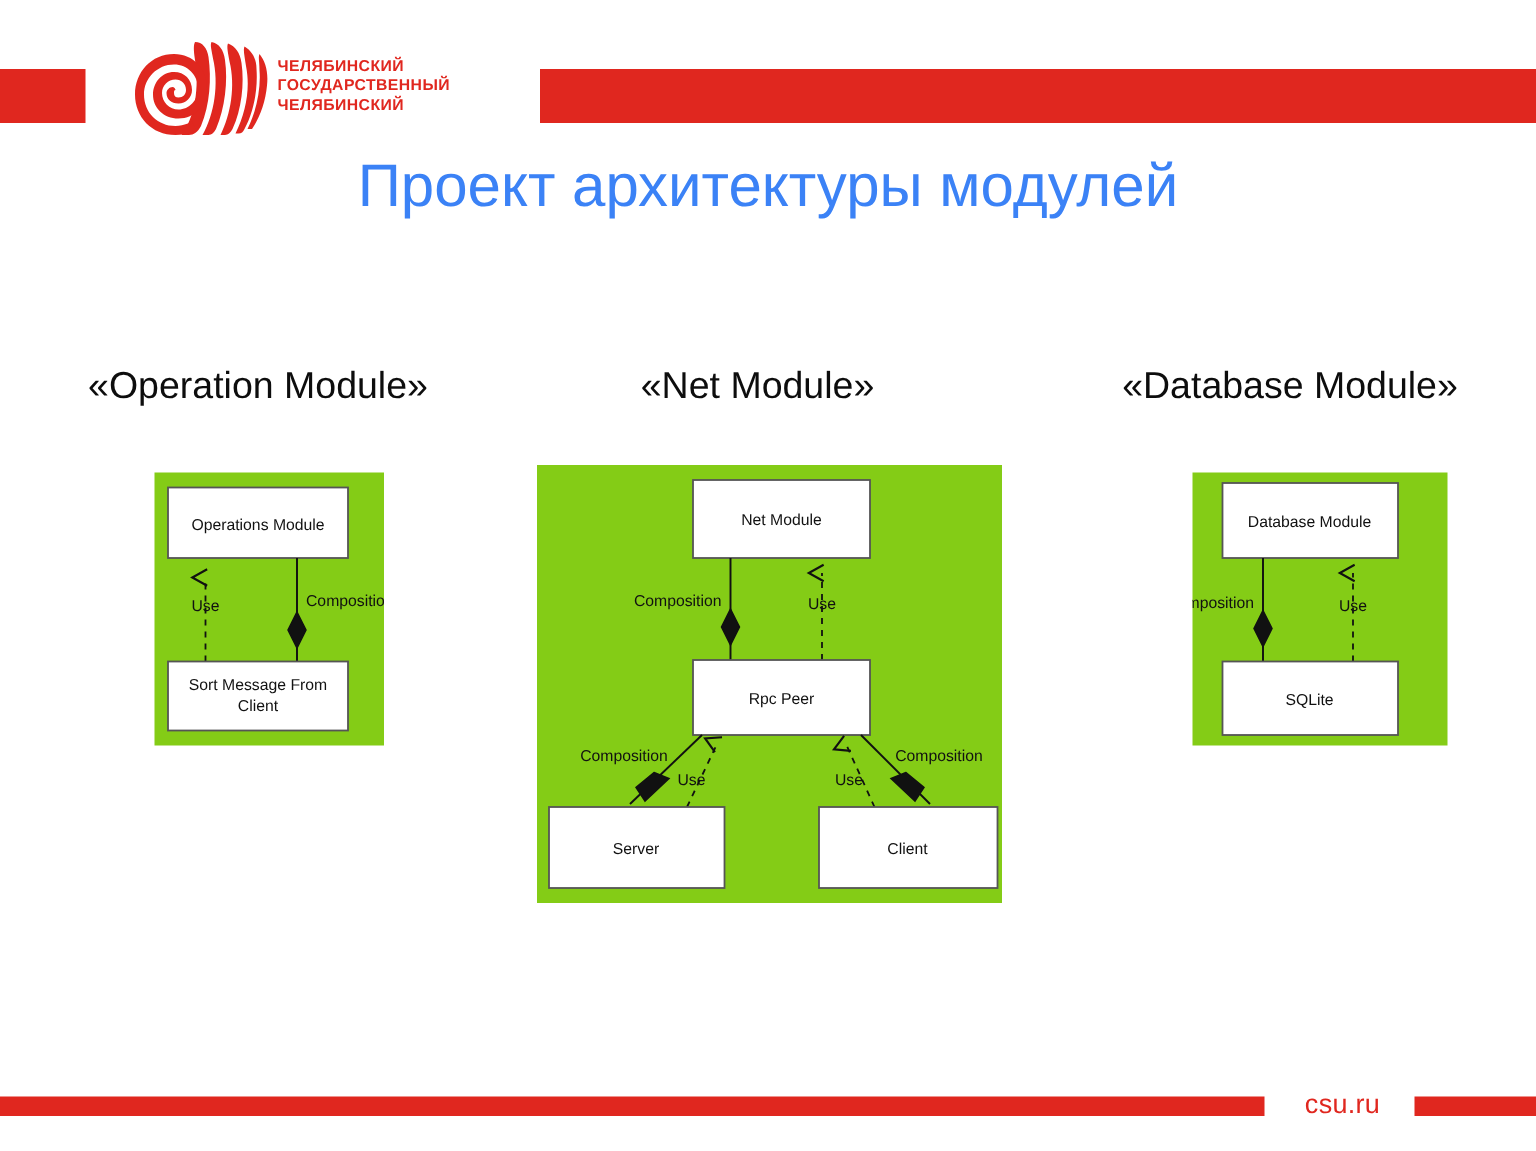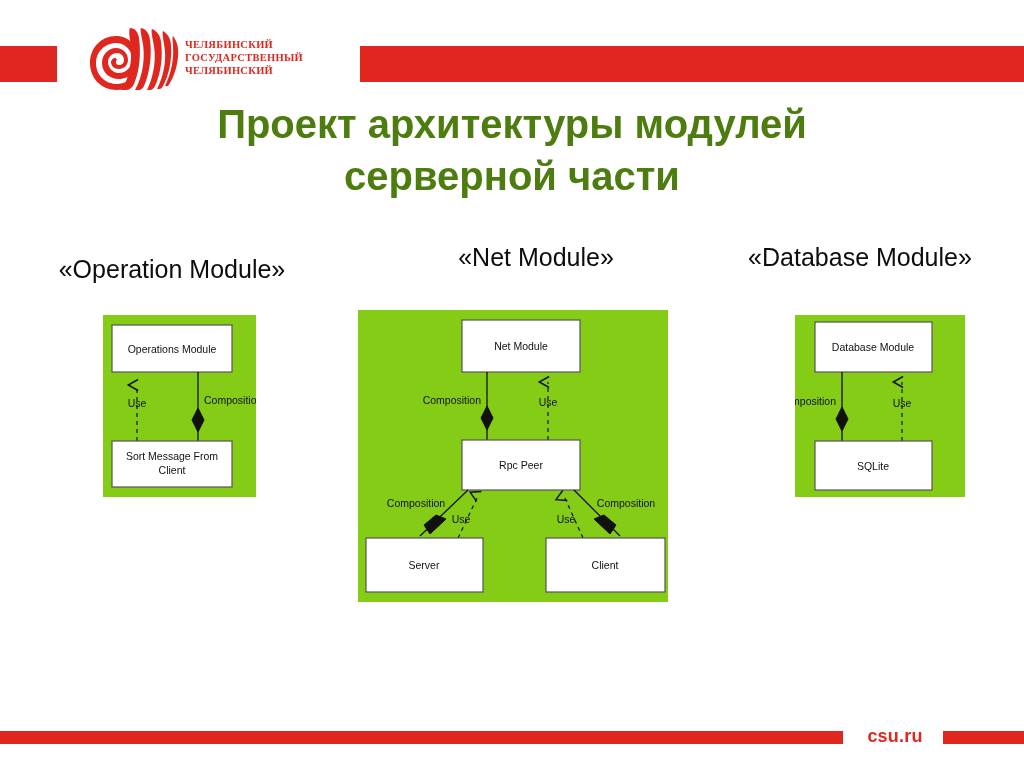--- a/index.html
+++ b/index.html
@@ -44,47 +44,47 @@
     position: absolute;
     left: 185px;
     top: 38px;
     width: 175px;
     line-height: 13px;
     color: #e0271f;
     font-weight: bold;
     font-size: 10.5px;
     letter-spacing: 0.3px;
   }
-  .logo-text div { white-space: nowrap; font-family: Liberation Serif, serif; }
+  .logo-text div { white-space: nowrap; }
 
   
   .slide-title {
     position: absolute;
     left: 62px;
     top: 98px;
     width: 900px;
     text-align: center;
     font-size: 40px;
     line-height: 52px;
-    font-weight: bold;
-    color: #4d7c0f;
+    font-weight: normal;
+    color: #3b82f6;
   }
 
   
   .section-heading {
     position: absolute;
     top: 243px;
     font-size: 25px;
     font-weight: normal;
     color: #0d0d0d;
     text-align: center;
     white-space: nowrap;
   }
-  .sh-1 { left: 12px;  width: 320px; margin-top: 12px; }
-  .sh-2 { left: 376px; width: 320px; text-align: center; }
+  .sh-1 { left: 12px;  width: 320px; }
+  .sh-2 { left: 345px; width: 320px; text-align: center; }
   .sh-3 { left: 700px; width: 320px; }
 
   
   .diagram {
     position: absolute;
     background: #84cc16;
   }
   #diagram-operation { left: 103px; top: 315px; width: 153px; height: 182px; }
   #diagram-net       { left: 358px; top: 310px; width: 310px; height: 292px; }
   #diagram-database  { left: 795px; top: 315px; width: 170px; height: 182px; text-align: right; }
@@ -108,21 +108,21 @@
     height: 13px;
     background: #e0271f;
   }
   .footer-url {
     position: absolute;
     left: 855px;
     top: 726px;
     width: 80px;
     text-align: center;
     color: #e0271f;
-    font-weight: bold;
+    font-weight: normal;
     font-size: 18px;
     letter-spacing: 0.2px;
   }
 </style>
 </head>
 <body>
 
 <div class="header-bar-left"></div>
 <div class="header-bar-right"></div>
 
@@ -140,21 +140,20 @@
 </div>
 
 <div class="logo-text">
   <div>ЧЕЛЯБИНСКИЙ</div>
   <div>ГОСУДАРСТВЕННЫЙ</div>
   <div>ЧЕЛЯБИНСКИЙ</div>
 </div>
 
 <div class="slide-title">
   <div>Проект архитектуры модулей</div>
-  <div>серверной части</div>
 </div>
 
 <div class="section-heading sh-1">«Operation Module»</div>
 <div class="section-heading sh-2">«Net Module»</div>
 <div class="section-heading sh-3">«Database Module»</div>
 
 <div class="diagram" id="diagram-operation">
   <svg width="153" height="182" viewBox="0 0 153 182">
     <defs>
       <marker id="openArrowA" viewBox="0 0 12 12" refX="6" refY="10" markerWidth="11" markerHeight="11" orient="auto">

